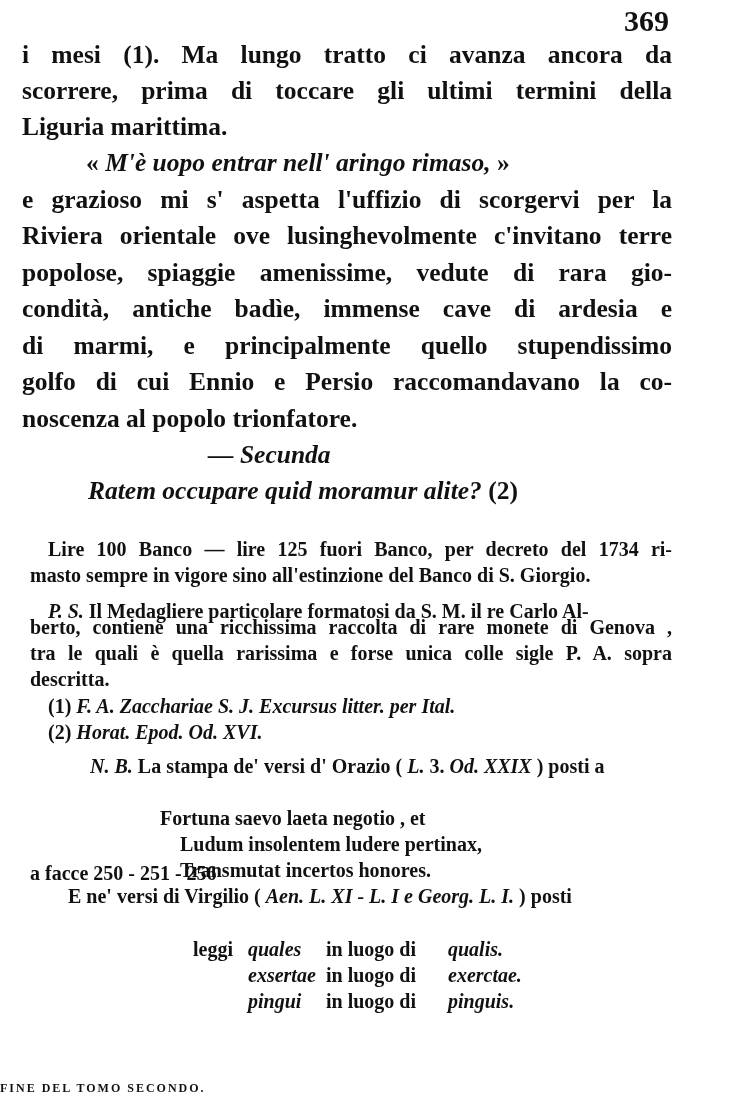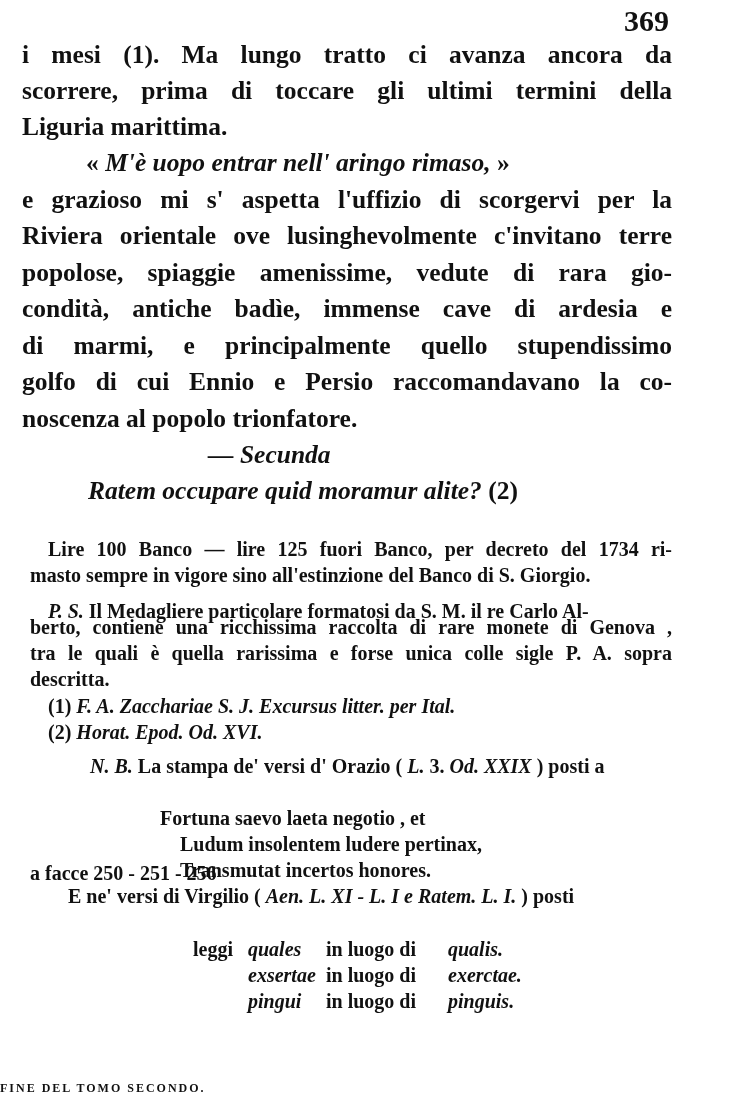--- a/index.html
+++ b/index.html
@@ -70,21 +70,21 @@
     <span class="it">Od. XXIX</span>
     <span>) posti a</span>
   </div>
 
   <div class="fn" style="top:807px; left:160px;">Fortuna saevo laeta negotio , et</div>
   <div class="fn" style="top:833px; left:180px;">Ludum insolentem ludere pertinax,</div>
   <div class="fn" style="top:859px; left:180px;">Transmutat incertos honores.</div>
 
   <div class="fn" style="top:885px; left:68px;">
     <span>E ne' versi di Virgilio (</span>
-    <span class="it">Aen. L. XI - L. I e Ratem. L. I.</span>
+    <span class="it">Aen. L. XI - L. I e Georg. L. I.</span>
     <span>) posti</span>
   </div>
   <div class="fn" style="top:862px">a facce 250 - 251 - 256</div>
 
   <div class="fn" style="top:938px; left:193px;">
     <span style="display:inline-block;width:55px">leggi</span><span class="it" style="display:inline-block;width:78px">quales</span><span style="display:inline-block;width:122px">in luogo di</span><span class="it">qualis.</span>
   </div>
   <div class="fn" style="top:964px; left:193px;">
     <span style="display:inline-block;width:55px"></span><span class="it" style="display:inline-block;width:78px">exsertae</span><span style="display:inline-block;width:122px">in luogo di</span><span class="it">exerctae.</span>
   </div>

